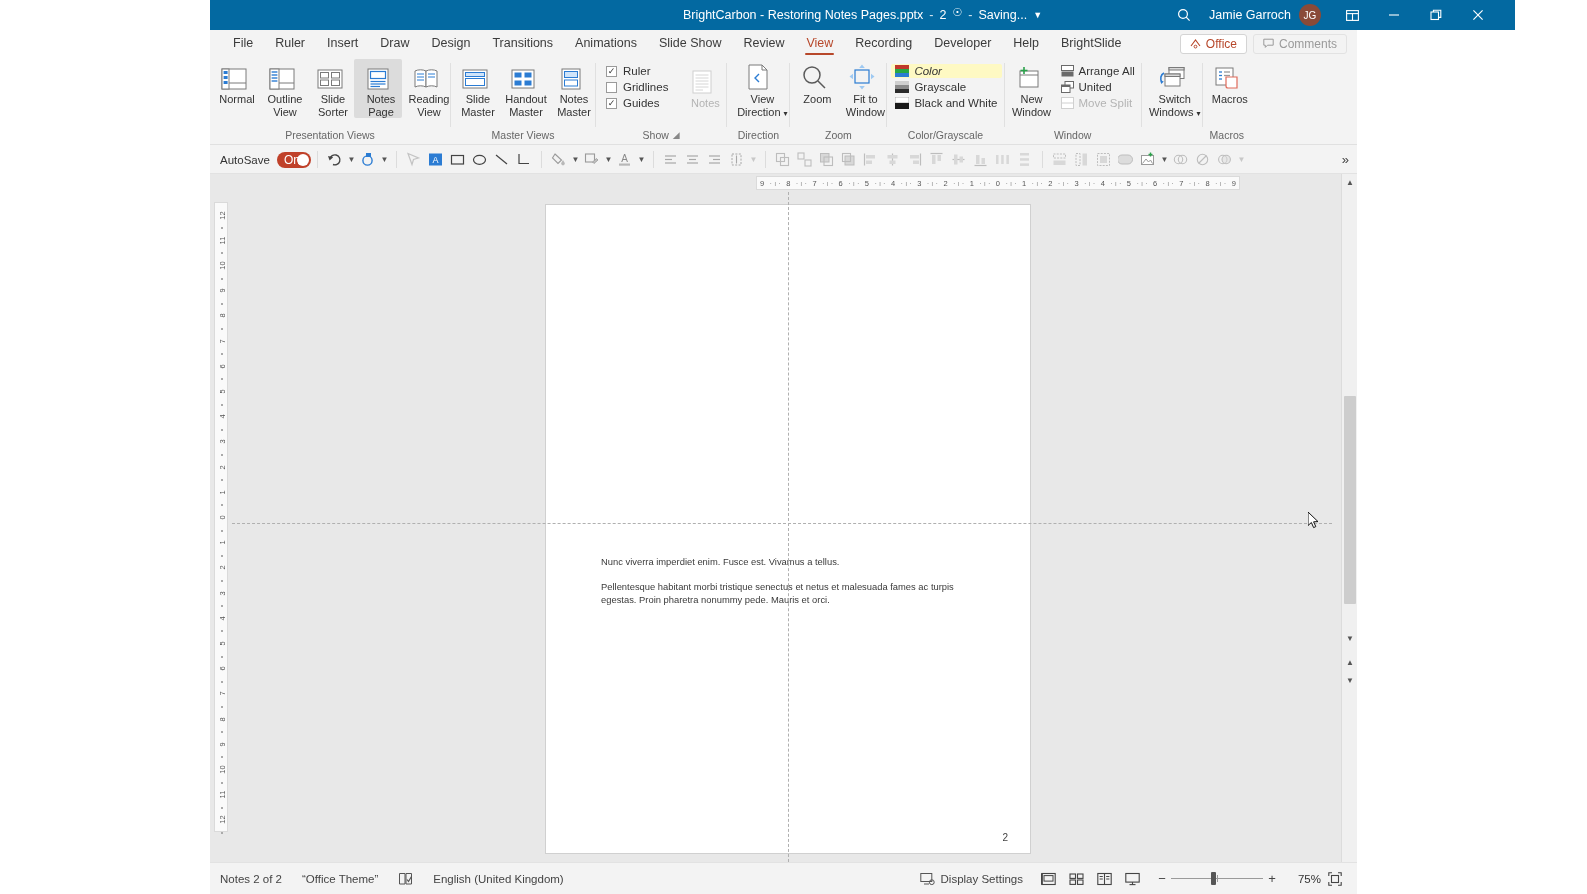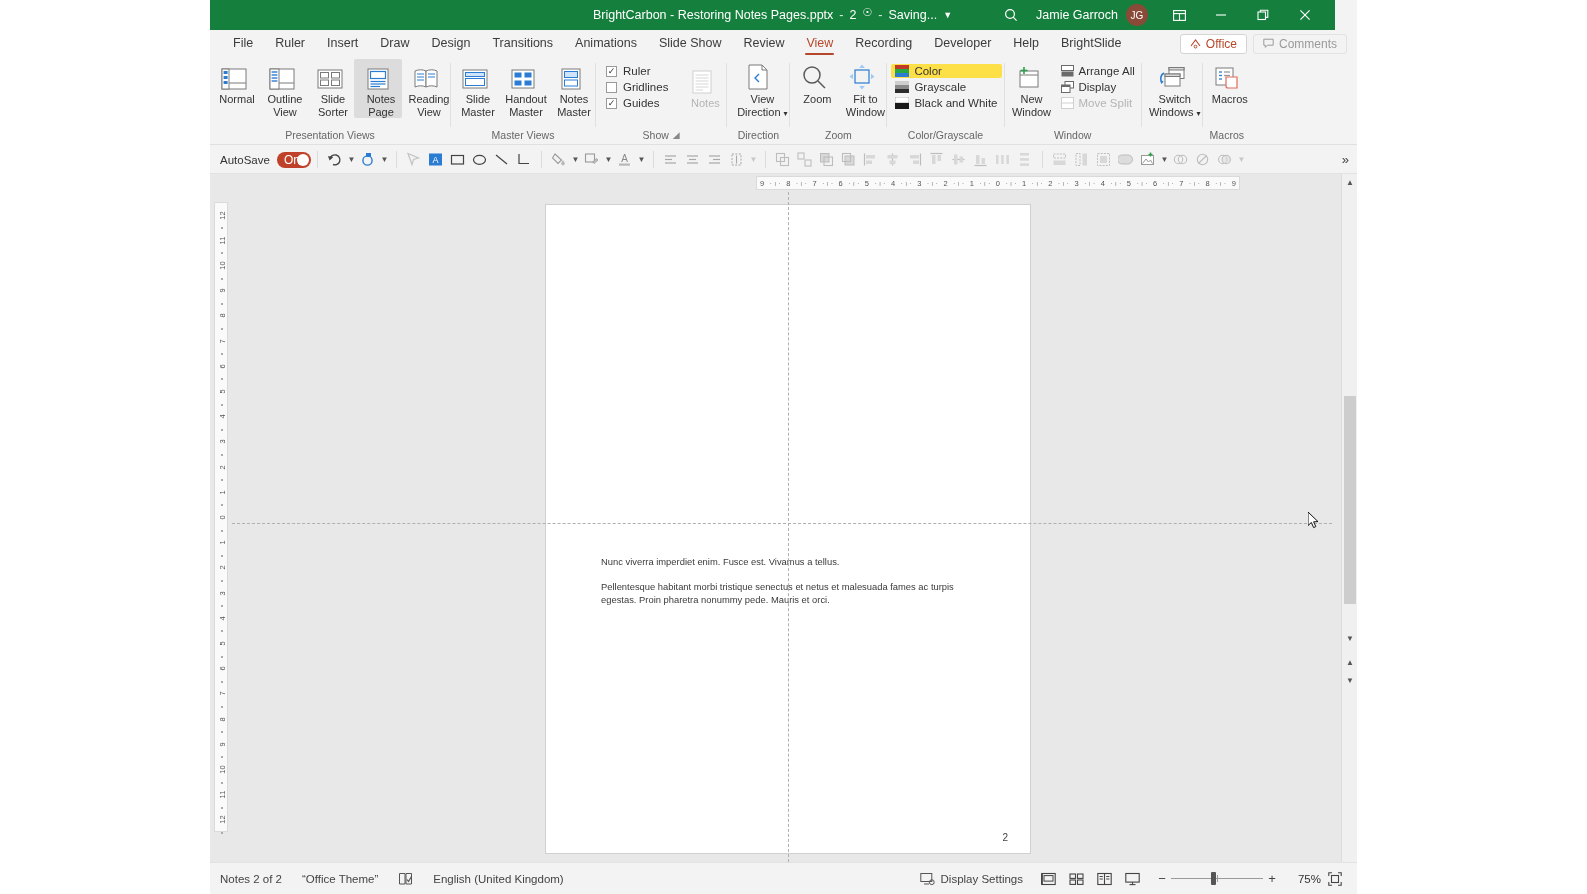--- a/index.html
+++ b/index.html
@@ -12,36 +12,36 @@
   #app { position: relative; width: 1587px; height: 894px; }
 
   
   .letterbox-left  { position:absolute; left:0;    top:0; width:210px;  height:894px; background:#ffffff; }
   .letterbox-right { position:absolute; left:1357px; top:0; width:230px; height:894px; background:#ffffff; }
 
   .win { position:absolute; left:210px; top:0; width:1147px; height:894px; background:#f3f3f3; }
 
   
   .titlebar {
-    position:absolute; left:0; top:0; width:1125px; height:30px;
-    background:#15803d; color:#fff;
+    position:absolute; left:0; top:0; width:1305px; height:30px;
+    background:#0369a1; color:#fff;
     display:flex; align-items:center;
   }
   .title-center {
     position:absolute; left:0; right:0; top:0; height:30px;
     display:flex; align-items:center; justify-content:center;
     font-size:12.5px; color:#ffffff; gap:6px; pointer-events:none;
   }
   .title-center .seg { pointer-events:auto; }
   .title-sep { opacity:.85; }
   .autosave-ic { font-size:11px; position:relative; top:-3px; }
   .caret-sm { font-size:9px; }
 
   .title-right {
-    position:absolute; right:9px; top:0; height:30px;
+    position:absolute; right:16px; top:0; height:30px;
     display:flex; align-items:center; gap:0px;text-align:right;
   }
   .tb-btn {
     width:42px; height:30px; display:flex; align-items:center; justify-content:center;
     color:#fff; font-size:13px;
   }
   .user-name { font-size:12.5px; color:#fff; padding:0 8px; white-space:nowrap; }
   .avatar {
     width:22px; height:22px; border-radius:50%;
     background:#8a4a38; color:#fff; font-size:10px;
@@ -106,21 +106,21 @@
   .chk { display:flex; align-items:center; gap:6px; font-size:11.5px; color:#333; }
   .chkbox {
     width:11px; height:11px; border:1px solid #9a9a9a; background:#fff;
     display:flex; align-items:center; justify-content:center; font-size:9px; color:#333;
   }
   .chkbox.off { color:transparent; }
 
   .smallrow { display:flex; flex-direction:column; gap:2px; padding:5px 2px 0 4px; }
   .smallbtn { display:flex; align-items:center; gap:5px; font-size:11.5px; color:#333; padding:1px 4px; border-radius:2px; }
   .smallbtn.dim { color:#b4b4b4; }
-  .smallbtn.sel { background:#fde047; }
+  .smallbtn.sel { background:#fef9c3;font-style:italic; }
 
   .dlg-launch { font-size:9px; color:#888; }
 
   
   .ribbon-collapse {
     position:absolute; right:8px; top:125px; font-size:11px; color:#555;
   }
 
   
   .qat {
@@ -651,21 +651,21 @@
               <span>Arrange All</span>
             </div>
             <div class="smallbtn">
               <span>
                 <svg width="13" height="12" viewBox="0 0 13 12">
                     <rect x="4" y="0.5" width="8.5" height="6.5" fill="#fff" stroke="#6a6a6a" stroke-width="1"></rect>
                     <rect x="0.5" y="4" width="8.5" height="7.5" fill="#fff" stroke="#6a6a6a" stroke-width="1"></rect>
                     <rect x="0.5" y="4" width="8.5" height="2" fill="#6a6a6a"></rect>
                   </svg>
               </span>
-              <span>Display</span>
+              <span>United</span>
             </div>
             <div class="smallbtn dim">
               <span>
                 <svg width="13" height="12" viewBox="0 0 13 12">
                     <rect x="0.5" y="0.5" width="12" height="11" fill="#fff" stroke="#d0d0d0" stroke-width="1"></rect>
                     <line x1="0.5" y1="6" x2="12.5" y2="6" stroke="#d0d0d0" stroke-width="1"></line>
                   </svg>
               </span>
               <span>Move Split</span>
             </div>

